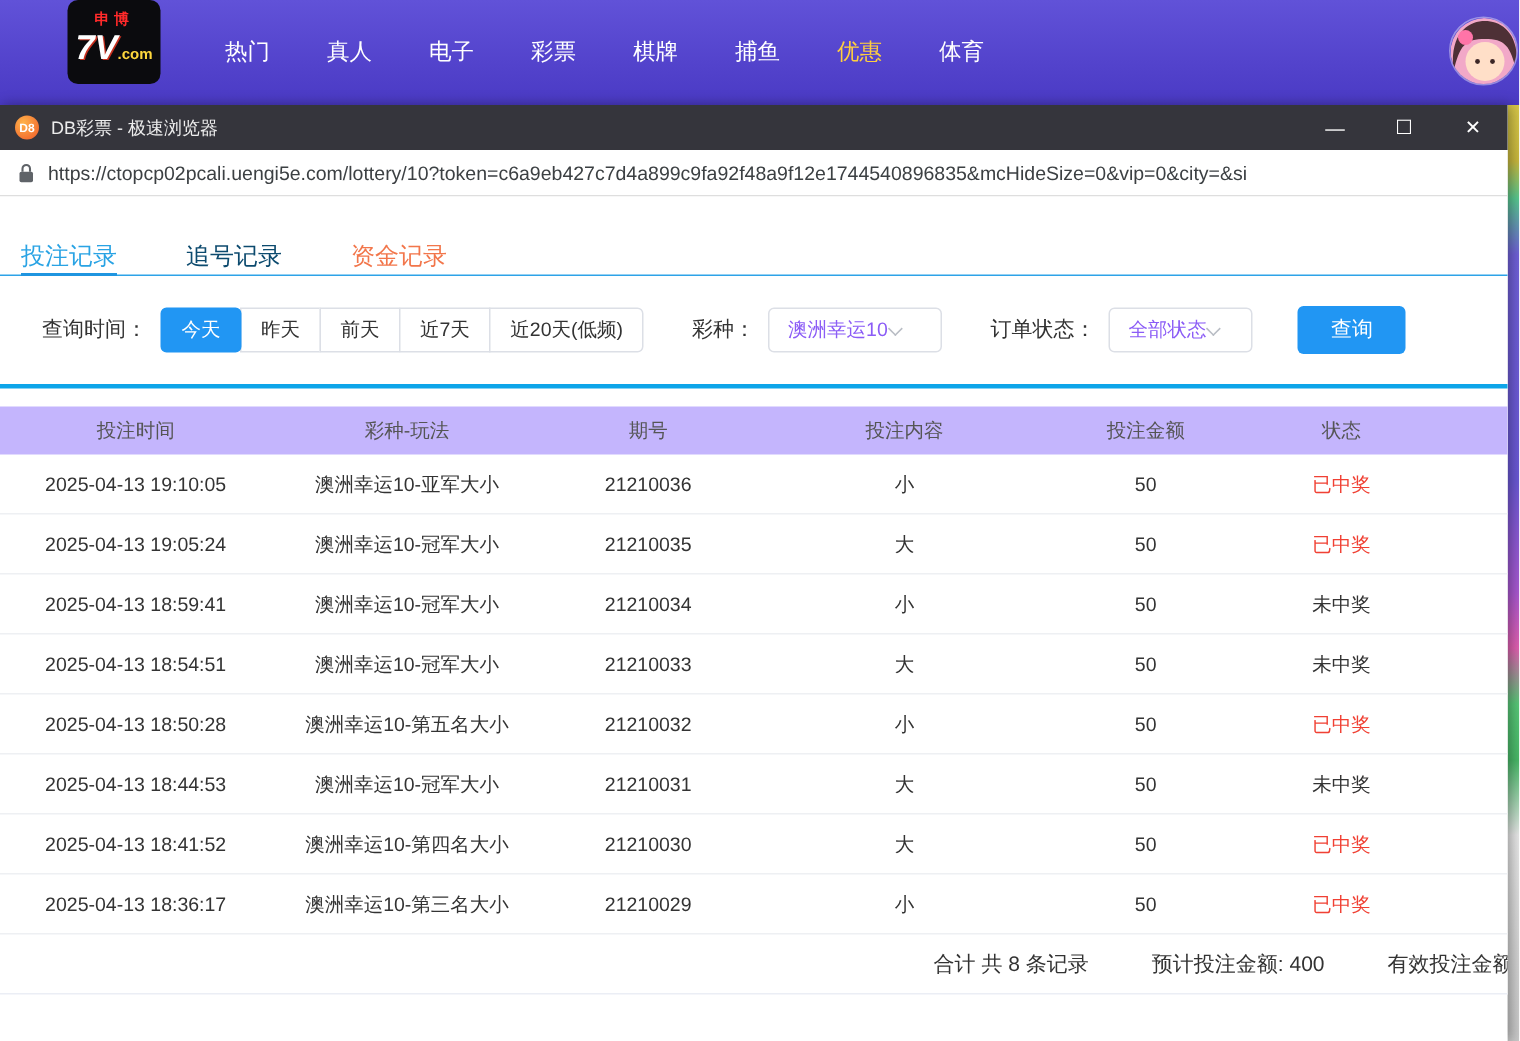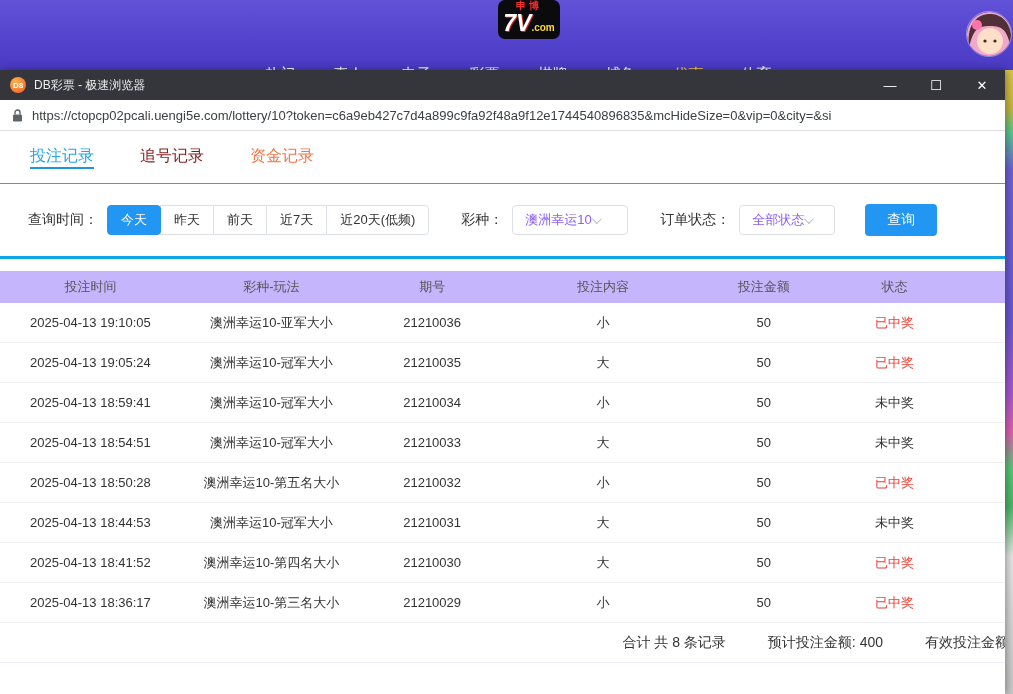--- a/index.html
+++ b/index.html
@@ -3,21 +3,21 @@
 <meta charset="utf-8">
 <style>
   * { margin:0; padding:0; box-sizing:border-box; }
   html,body { width:1013px; height:694px; overflow:hidden; }
   body { font-family:"Liberation Sans","DejaVu Sans",sans-serif; background:#fff; }
   .stage { position:relative; width:1013px; height:694px; overflow:hidden; background:#fff; }
 
   
   .site-nav { position:absolute; top:0; left:0; width:1013px; height:70px;
     background:linear-gradient(180deg,#6152d8 0%,#5343cc 60%,#4a3ac4 100%);
-    display:flex; align-items:center;flex-direction:column; }
+    display:flex; align-items:flex-start; }
   .logo { margin-left:45px; width:62px; height:56px; background:#0b0b0e; border-radius:7px;
     display:flex; flex-direction:column; align-items:center; justify-content:center; cursor:pointer; }
   .logo-cn { color:#ff2a2a; font-size:10px; font-weight:bold; letter-spacing:3px; line-height:12px; }
   .logo-main { line-height:22px; }
   .logo-7v { color:#fff; font-size:23px; font-weight:800; font-style:italic; text-shadow:1px 1px 0 #c62f1e; }
   .logo-com { color:#ffd83d; font-size:10px; font-weight:bold; }
   .nav-items { display:flex; margin-left:24px; }
   .nav-item { padding:0 19px; color:#ffffff; font-size:15px; cursor:pointer; line-height:70px; }
   .nav-item.gold { color:#ffcf3f; }
   .avatar { position:absolute; right:1px; top:11px; width:46px; height:46px; border-radius:50%;
@@ -40,23 +40,23 @@
   .win-btn { width:46px; height:30px; display:flex; align-items:center; justify-content:center;
     color:#fff; font-size:13px; cursor:pointer; }
 
   .urlbar { height:31px; background:#fff; border-bottom:1px solid #dedede; display:flex;
     align-items:center; padding:0 12px; }
   .lock-icon { margin-right:9px; flex:0 0 auto; display:flex; }
   .url-text { font-size:13px; color:#3c4043; white-space:nowrap; overflow:hidden; cursor:text; }
 
   
   .content { position:relative; background:#fff; }
-  .tabs { height:53px; display:flex; align-items:center; padding-left:30px;
+  .tabs { height:53px; display:flex; align-items:flex-end; padding-left:14px;
     border-bottom:1px solid #2da3e8;font-family:Liberation Mono, monospace; }
-  .tab { font-size:16px; color:#7f1d1d; display:flex; align-items:center; margin-right:46px;
+  .tab { font-size:16px; color:#0c4a6e; display:flex; align-items:center; margin-right:46px;
     border-bottom:2px solid transparent; margin-bottom:-1px; cursor:pointer; }
   .tab.active { color:#29a3e4; border-bottom-color:#1f95e0; }
   .tab.accent { color:#f2764b; }
 
   .filterbar { height:75px; display:flex; align-items:center; padding-left:28px;
     border-bottom:3px solid #0ea5e9; font-size:14px; color:#333; }
   .flabel { margin-right:9px; white-space:nowrap; }
   .time-group { display:flex; }
   .tbtn { height:30px; padding:0 13px; border:1px solid #dcdfe6; background:#fff; font-size:13px;
     color:#333; display:flex; align-items:center; margin-left:-1px; cursor:pointer; white-space:nowrap; }

